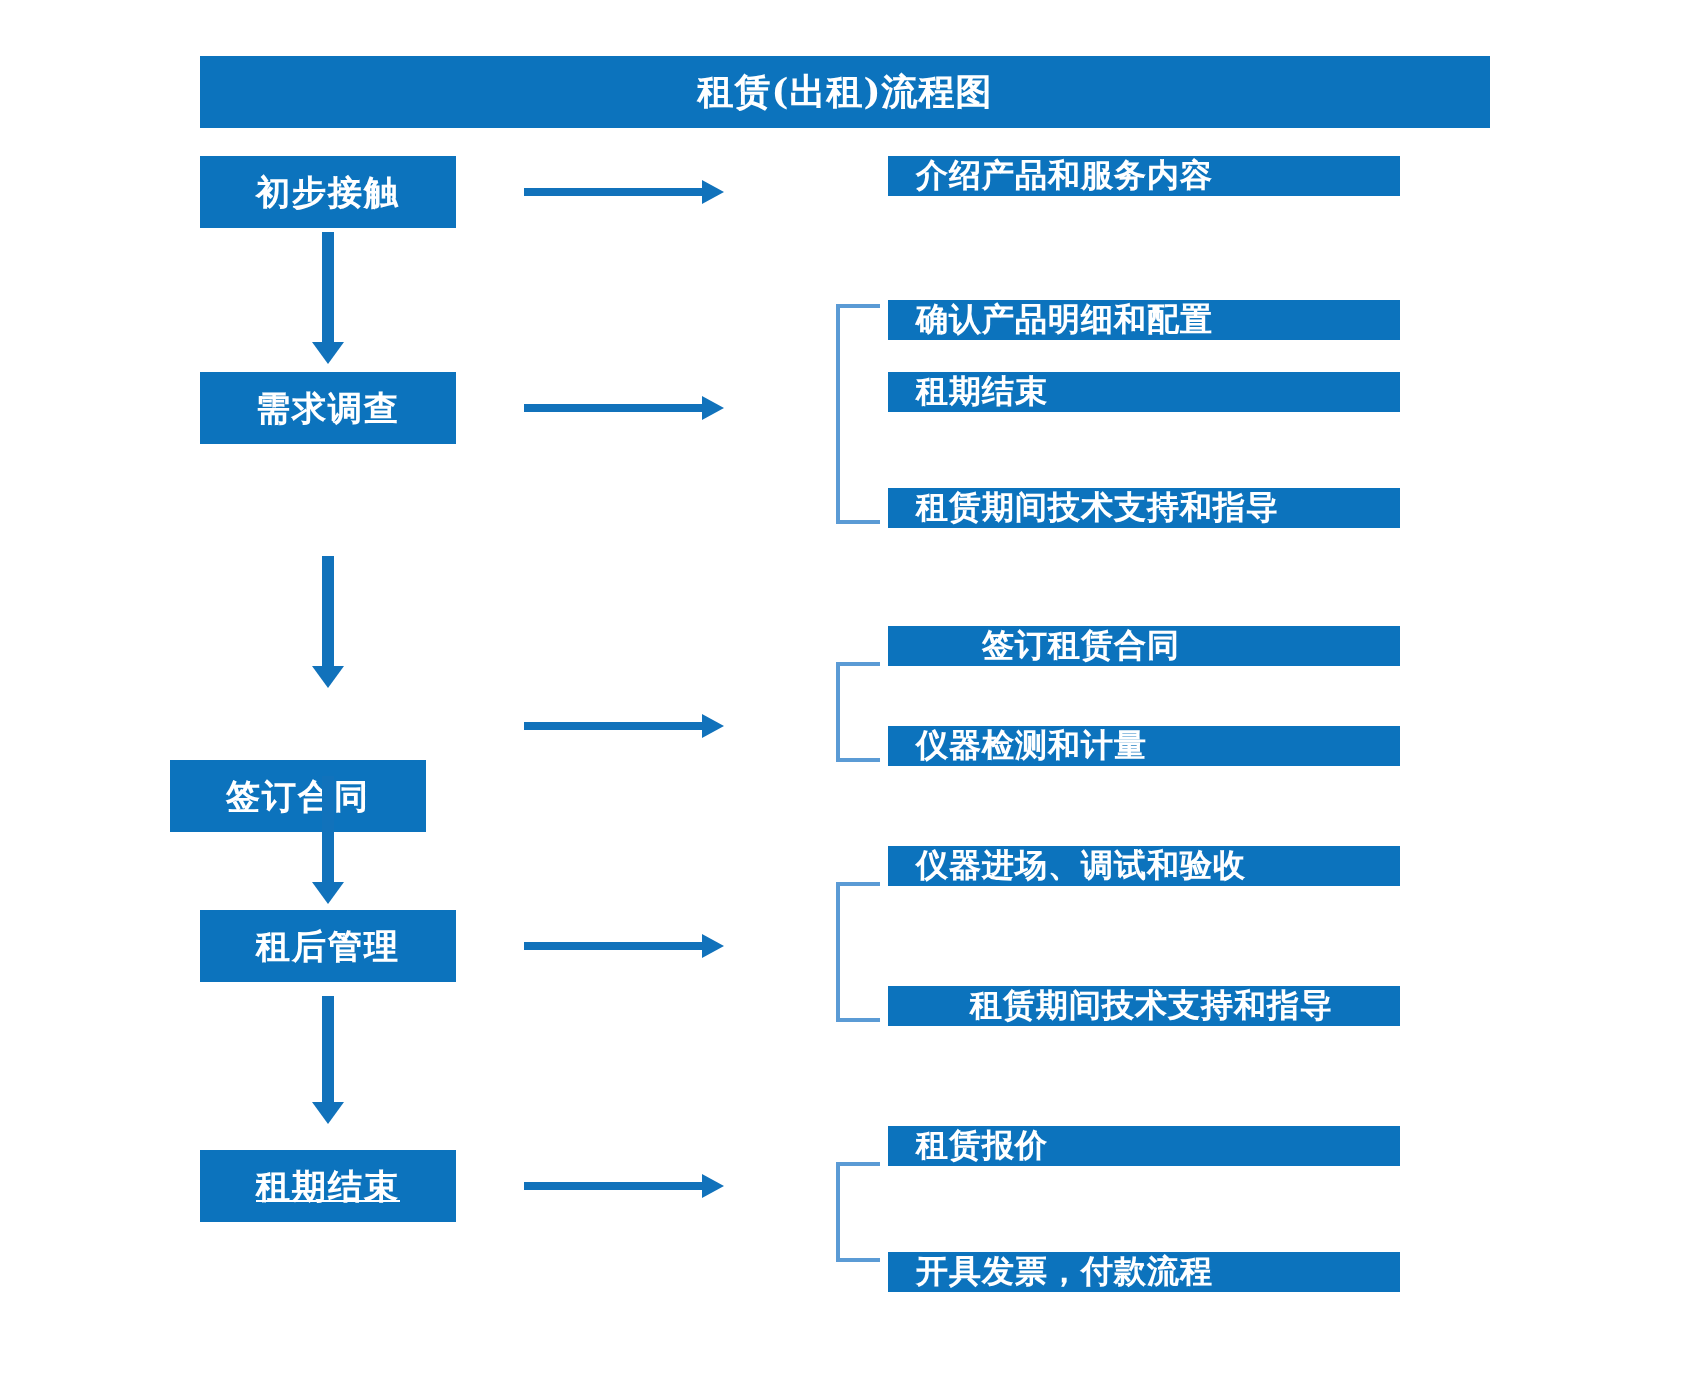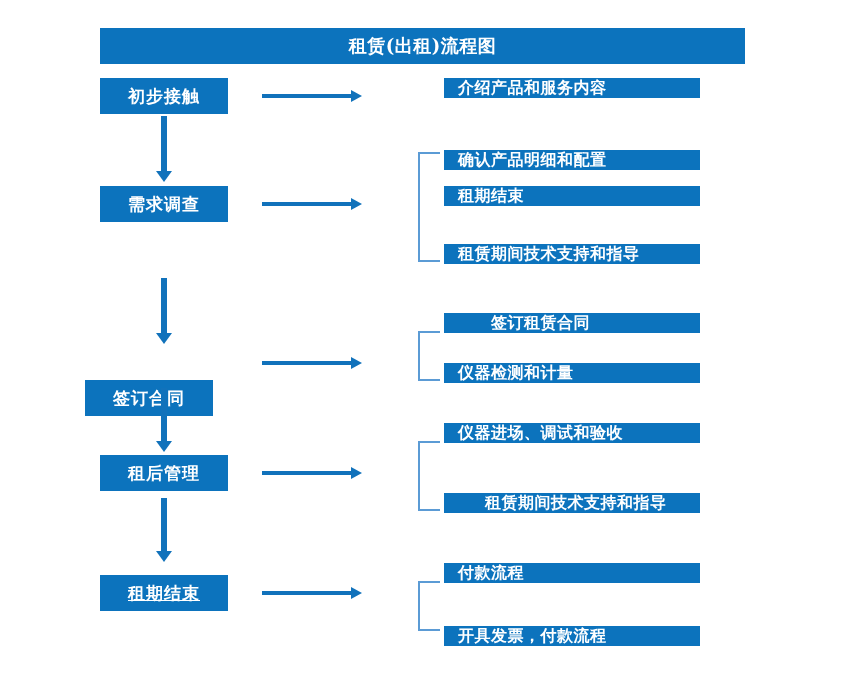--- a/index.html
+++ b/index.html
@@ -192,16 +192,16 @@
 
   <div class="stage-box" style="left:100px; top:575px;text-decoration:underline;">租期结束</div>
 
   <div class="h-arrow" style="left:262px; top:586px;">
     <div class="shaft"></div>
     <div class="head"></div>
   </div>
 
   <div class="bracket" style="left:418px; top:581px; height:50px;"></div>
 
-  <div class="detail-box" style="top:563px;">付款流程</div>
+  <div class="detail-box" style="top:563px;">租赁报价</div>
   <div class="detail-box" style="top:626px;">开具发票，付款流程</div>
 
 </div>
 
 </body></html>

